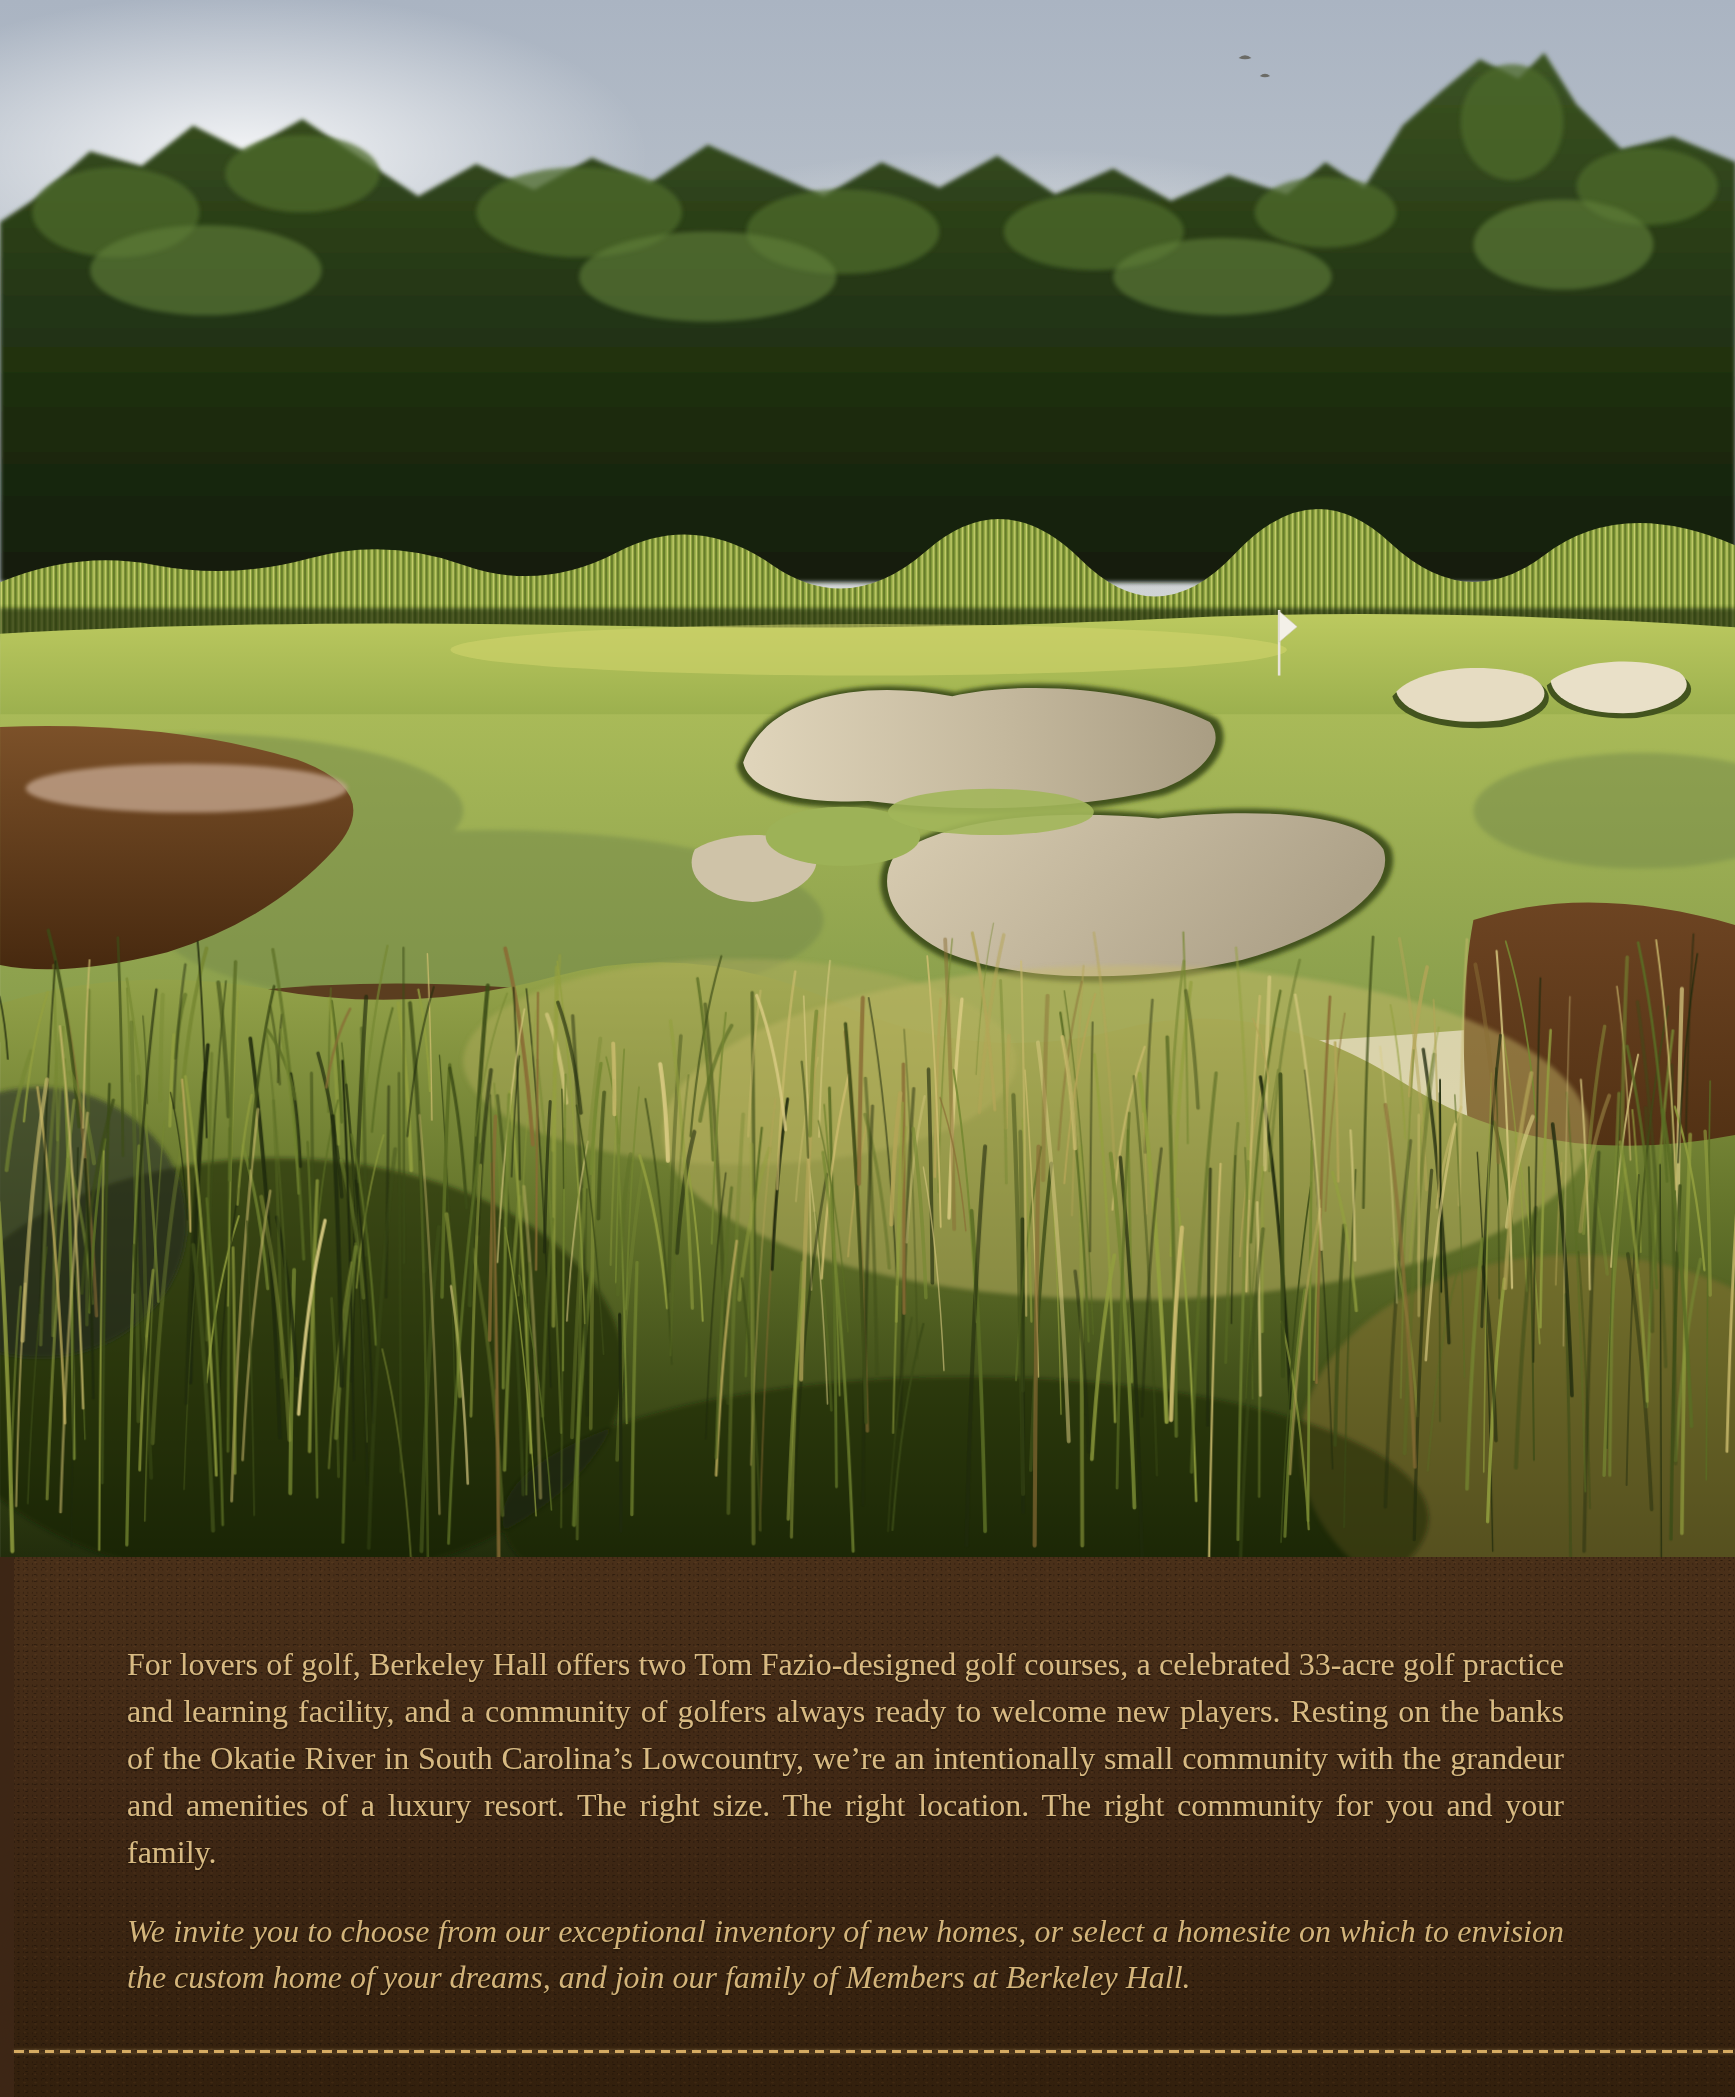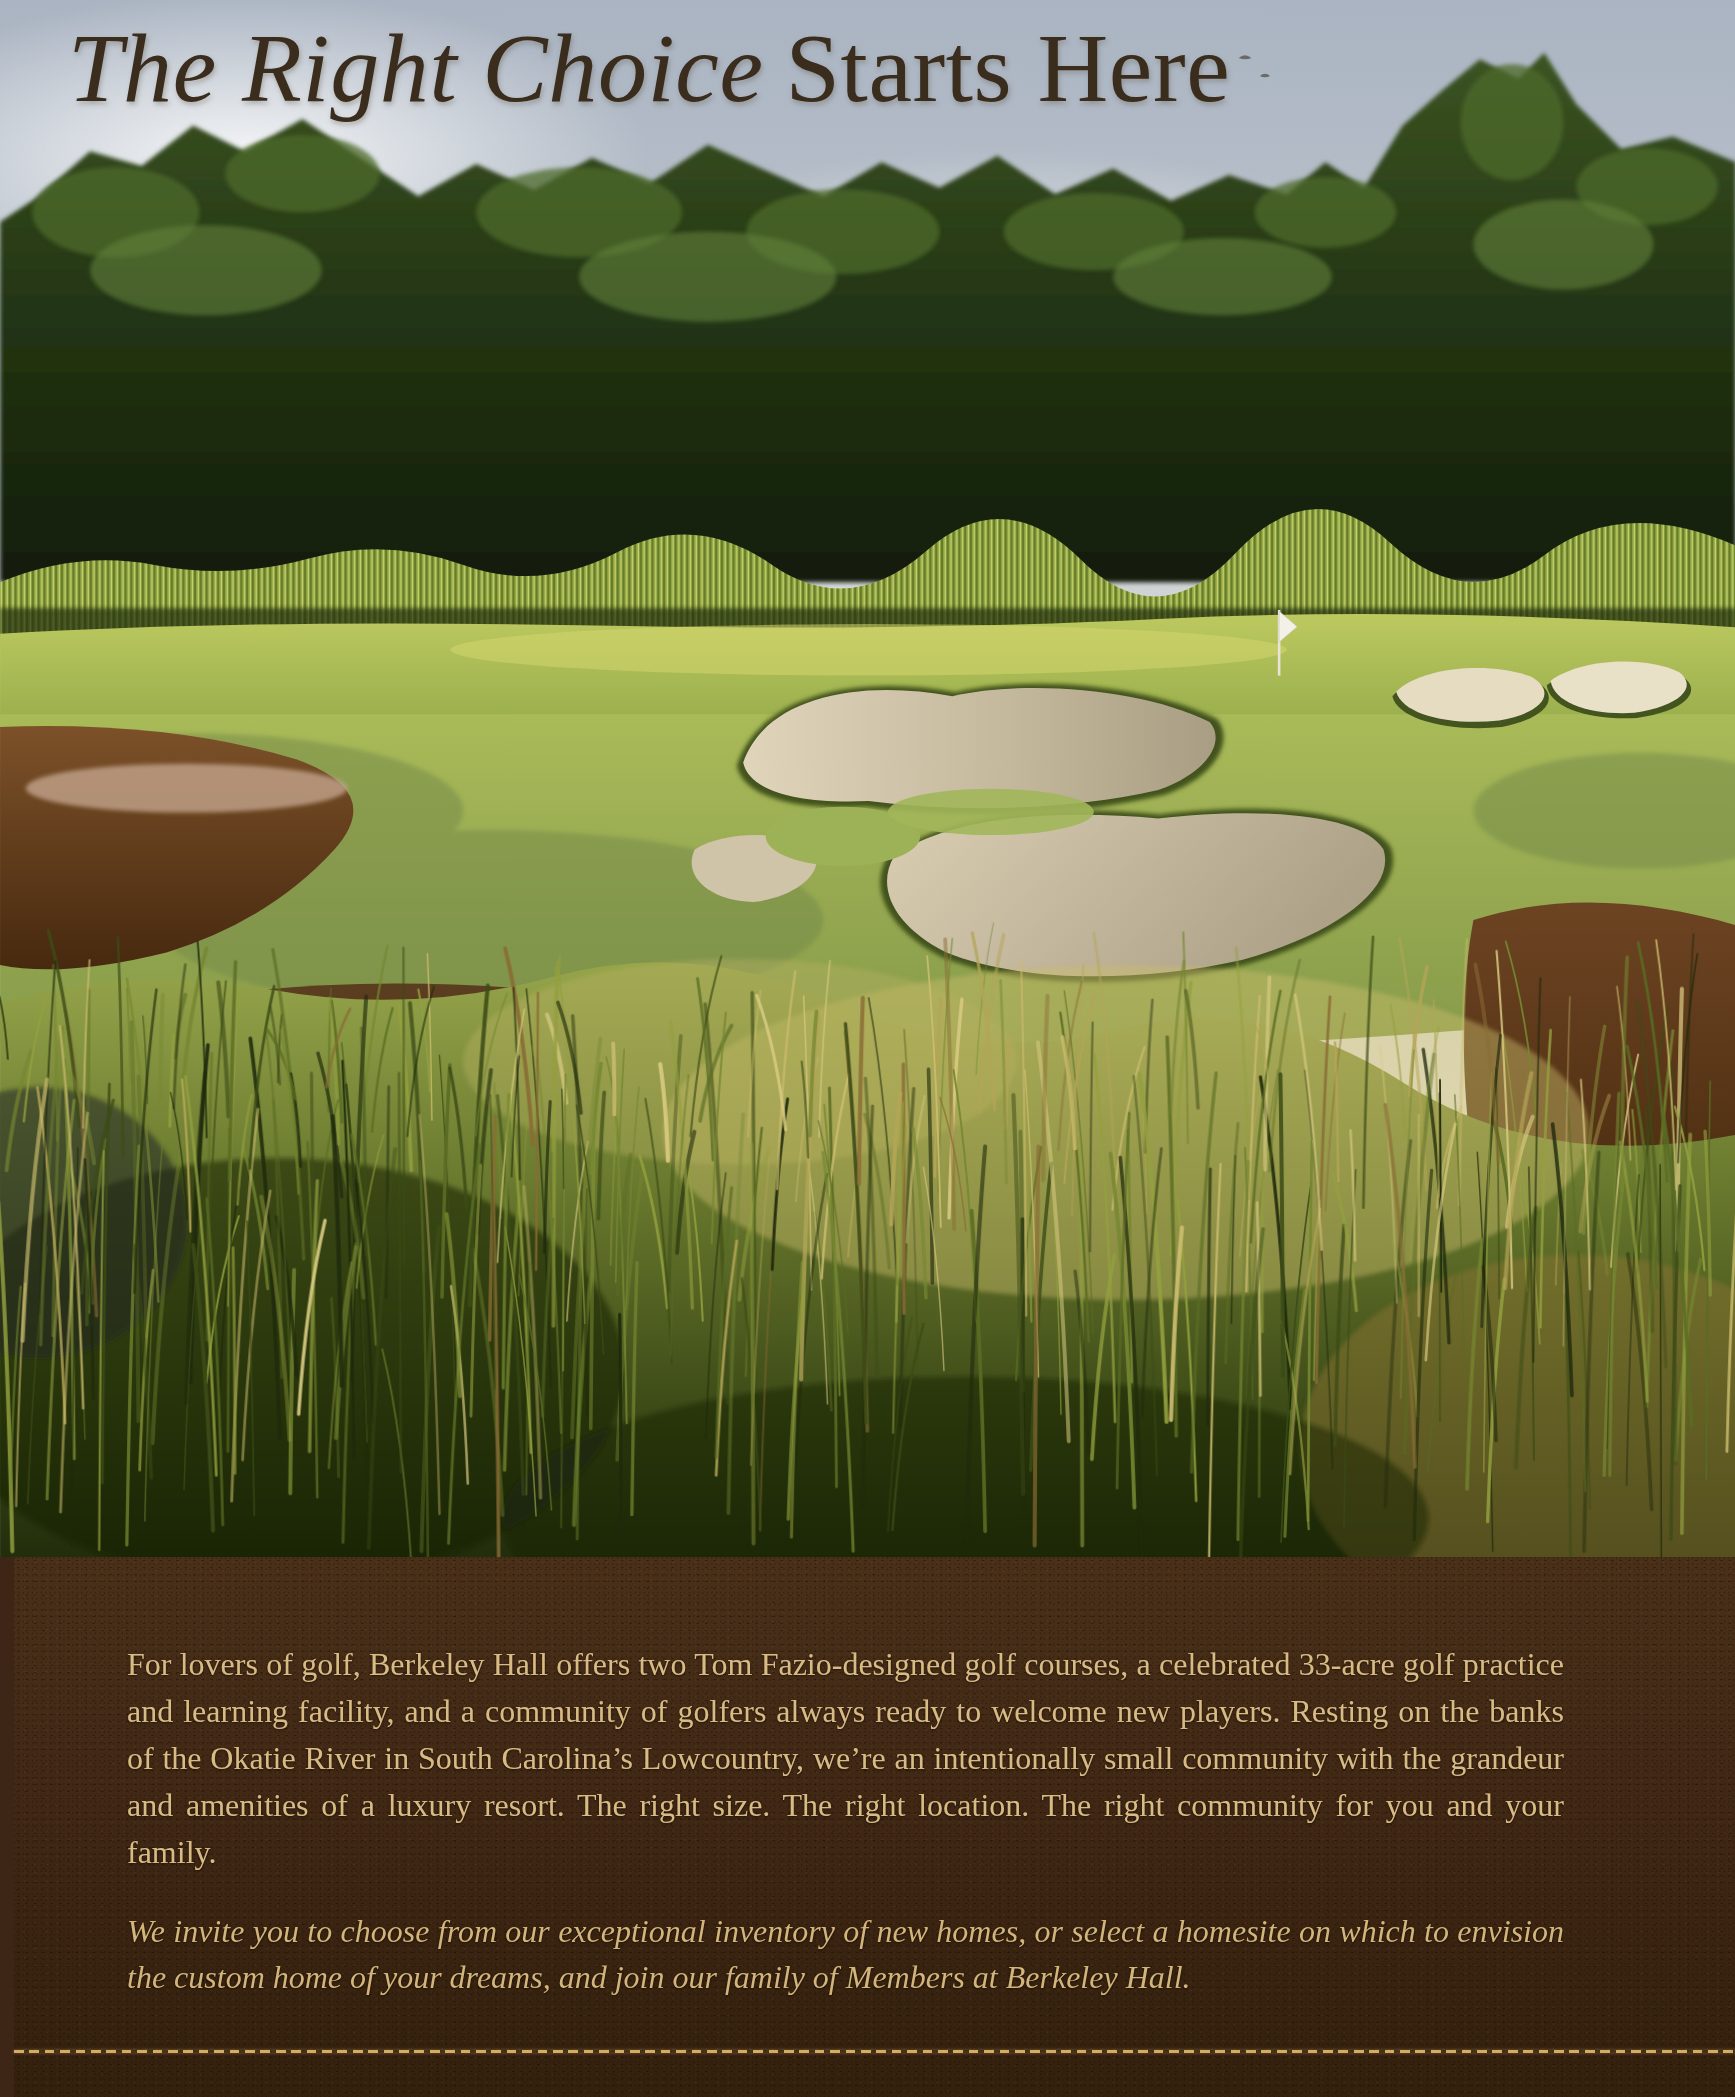--- a/index.html
+++ b/index.html
@@ -596,23 +596,20 @@
           <path d="M2456,1914 Q2469,1787 2501,1703" stroke="#b4a557" fill="none" stroke-width="6.2" stroke-linecap="round" opacity="0.44"></path>
           <path d="M2184,1769 Q2177,1645 2161,1562" stroke="#93a03f" fill="none" stroke-width="2.8" stroke-linecap="round" opacity="0.64"></path>
           <path d="M35,2084 Q46,1840 73,1678" stroke="#cdbd6f" fill="none" stroke-width="6.3" stroke-linecap="round" opacity="0.66"></path>
           <path d="M876,1847 Q875,1755 873,1693" stroke="#3c4c17" fill="none" stroke-width="2.4" stroke-linecap="round" opacity="0.69"></path>
           <path d="M1852,2288 Q1863,1916 1890,1668" stroke="#5a6d24" fill="none" stroke-width="5.4" stroke-linecap="round" opacity="0.64"></path>
           <path d="M1924,2393 Q1929,2040 1940,1805" stroke="#768832" fill="none" stroke-width="4.7" stroke-linecap="round" opacity="0.69"></path>
           <path d="M715,2170 Q709,2000 694,1887" stroke="#93a03f" fill="none" stroke-width="6.1" stroke-linecap="round" opacity="0.59"></path>
         </g>
     </svg>
 
-    <h1 class="title">
-      <em>The Right Choice</em><span class="reg">Starts Here</span>
-    </h1>
   </section>
 
   <section class="panel">
     <div class="panel-inner">
       <p class="para1">For lovers of golf, Berkeley Hall offers two Tom Fazio-designed golf courses, a celebrated 33-acre golf practice and learning facility, and a community of golfers always ready to welcome new players. Resting on the banks of the Okatie River in South Carolina’s Lowcountry, we’re an intentionally small community with the grandeur and amenities of a luxury resort. The right size. The right location. The right community for you and your family.</p>
       <p class="para2">We invite you to choose from our exceptional inventory of new homes, or select a homesite on which to envision the custom home of your dreams, and join our family of Members at Berkeley Hall.</p>
     </div>
     <div class="stitch"></div>
   </section>
 

